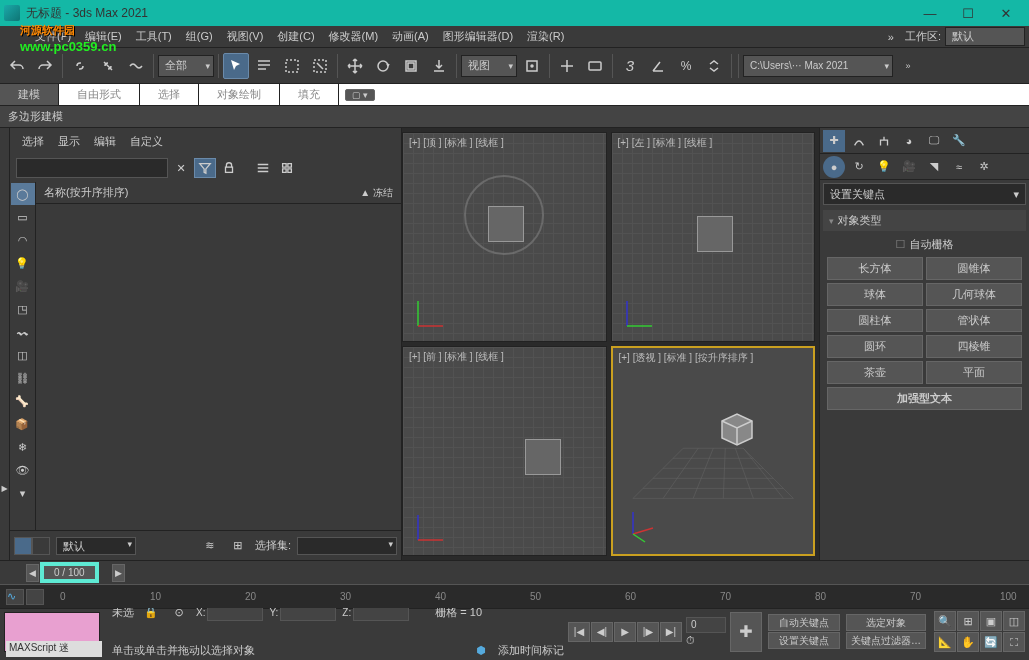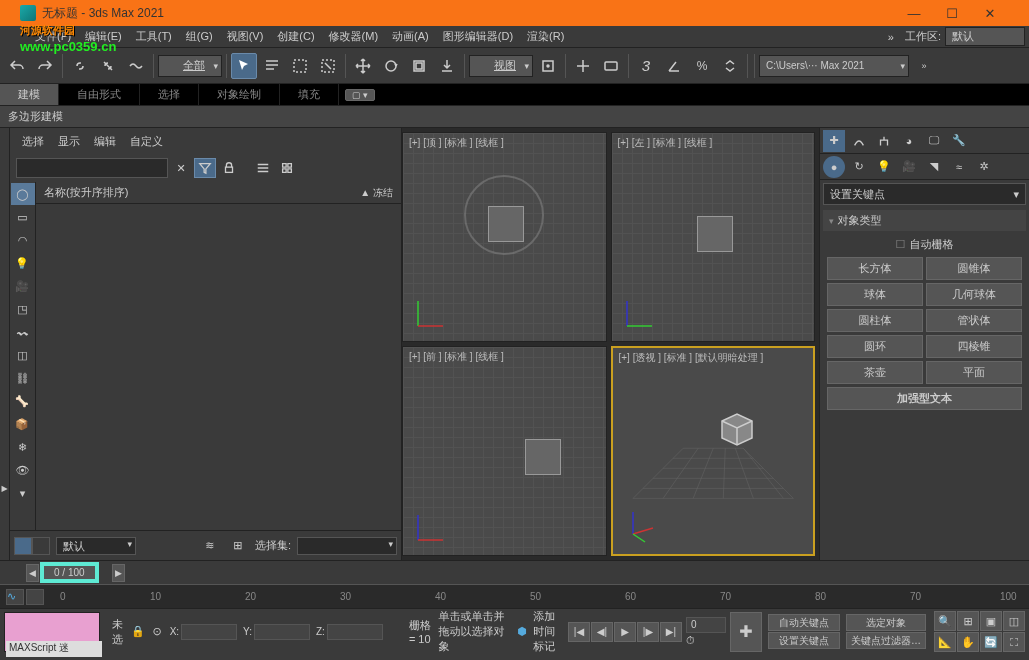--- a/index.html
+++ b/index.html
@@ -1,38 +1,38 @@
 <!DOCTYPE html>
 <html><head>
 <meta charset="utf-8">
 <style>
 *{margin:0;padding:0;box-sizing:border-box;font-family:"Microsoft YaHei",Arial,sans-serif;font-size:11px;color:#ccc;}
 body{background:#3a3a3a;width:1029px;height:660px;overflow:hidden;position:relative;}
-.titlebar{height:26px;background:#f97316;display:flex;align-items:center;padding:0 20px;color:#333;}
+.titlebar{height:26px;background:#14b8a6;display:flex;align-items:center;padding:0 4px;color:#333;}
 .titlebar .app-icon{width:16px;height:16px;background:linear-gradient(135deg,#1ba9a9,#0e7575);border-radius:2px;margin-right:6px;}
 .titlebar .title{flex:1;color:#333;font-size:12px;}
 .titlebar .win-btn{width:38px;height:22px;display:flex;align-items:center;justify-content:center;color:#333;font-size:13px;}
 .watermark{position:absolute;top:10px;left:20px;font-size:26px;font-weight:bold;pointer-events:none;z-index:1000;}
 .watermark .t1{color:#ff8800;text-shadow:1px 1px 0 #000;}
 .watermark .t2{color:#22ee22;font-size:13px;display:block;margin-top:-2px;}
 .menubar{height:22px;background:#3a3a3a;display:flex;align-items:center;padding:0 4px;border-bottom:1px solid #222;margin-left:24px;}
 .menubar span{padding:2px 7px;white-space:nowrap;}
 .menubar .spacer{flex:1;}
 .menubar .work-label{padding:0 4px;}
 .menubar .work-dd{background:#555;border:1px solid #222;padding:1px 18px 1px 6px;min-width:80px;}
 .maintoolbar{height:36px;background:#3a3a3a;display:flex;align-items:center;padding:0 4px;gap:2px;border-bottom:1px solid #222;}
 .tb-btn{width:26px;height:26px;display:flex;align-items:center;justify-content:center;border:1px solid transparent;border-radius:2px;}
 .tb-btn.active{background:#4a6a8a;border-color:#6a8aaa;}
 .tb-btn svg{width:16px;height:16px;}
 .tb-sep{width:1px;height:24px;background:#555;margin:0 2px;}
-.tb-dd{background:#555;border:1px solid #222;padding:2px 16px 2px 24px;min-width:56px;height:22px;display:flex;align-items:center;position:relative;text-decoration:underline;}
+.tb-dd{background:#555;border:1px solid #222;padding:2px 16px 2px 6px;min-width:56px;height:22px;display:flex;align-items:center;position:relative;}
 .tb-dd::after{content:"▾";position:absolute;right:3px;font-size:9px;}
 .tb-path{background:#555;border:1px solid #222;padding:2px 16px 2px 6px;min-width:150px;height:22px;display:flex;align-items:center;position:relative;font-size:10px;}
 .tb-path::after{content:"▾";position:absolute;right:3px;font-size:9px;}
-.ribbon{height:22px;background:#000000;display:flex;align-items:center;border-bottom:1px solid #222;}
+.ribbon{height:22px;background:#ffffff;display:flex;align-items:center;border-bottom:1px solid #222;}
 .ribbon-tab{padding:3px 18px;background:#555;border-right:1px solid #222;}
 .ribbon-tab.inactive{background:transparent;color:#888;}
 .ribbon-expand{margin-left:6px;background:#555;border:1px solid #666;padding:0 6px;border-radius:2px;font-size:9px;}
 .ribbon-sub{height:22px;background:#444;display:flex;align-items:center;padding:0 8px;border-bottom:1px solid #222;}
 .workarea{display:flex;height:432px;}
 .left-strip{width:10px;background:#3a3a3a;border-right:1px solid #222;}
 .left-strip .strip-btn{height:20px;display:flex;align-items:center;justify-content:center;font-size:8px;margin-top:350px;}
 .scene-panel{width:392px;background:#3a3a3a;border-right:1px solid #222;display:flex;flex-direction:column;}
 .scene-tabs{height:26px;display:flex;align-items:center;gap:14px;padding:0 12px;}
 .scene-search{height:28px;display:flex;align-items:center;padding:0 6px;gap:2px;}
@@ -84,21 +84,21 @@
 .timeslider{height:24px;background:#3a3a3a;border-top:1px solid #222;display:flex;align-items:center;padding:0 30px;position:relative;}
 .timeslider .handle{background:#555;border:4px solid #5eead4;padding:1px 10px;font-size:10px;position:absolute;left:40px;}
 .timeslider .arrow{width:13px;height:18px;background:#555;display:flex;align-items:center;justify-content:center;font-size:9px;border:1px solid #666;}
 .trackbar{height:24px;background:#2a2a2a;border-top:1px solid #555;display:flex;align-items:center;padding:0 30px;gap:1px;position:relative;}
 .trackbar .tick{position:absolute;font-size:10px;color:#888;}
 .trackbar-left{position:absolute;left:6px;display:flex;gap:2px;}
 .trackbar-left .tbtn{width:18px;height:16px;background:#444;border:1px solid #555;}
 .statusbar{height:46px;background:#3a3a3a;border-top:1px solid #222;display:flex;align-items:center;padding:0 4px;gap:4px;}
 .status-thumb{width:96px;height:40px;background:#e8a0d0;border:1px solid #222;}
 .status-script{width:96px;height:16px;background:#ddd;color:#333;padding:0 3px;font-size:10px;position:absolute;left:6px;bottom:3px;}
-.status-mid{flex:1;display:flex;flex-direction:row;gap:2px;}
+.status-mid{flex:1;display:flex;flex-direction:column;gap:18px;}
 .status-row{display:flex;align-items:center;gap:6px;height:20px;}
 .status-field{display:flex;align-items:center;gap:2px;}
 .status-field label{font-size:10px;}
 .status-field .val{background:#444;border:1px solid #555;padding:0 4px;height:16px;min-width:56px;font-size:10px;display:flex;align-items:center;}
 .status-prompt{font-size:11px;}
 .play-controls{display:flex;gap:1px;}
 .play-controls .pbtn{width:22px;height:20px;background:#555;border:1px solid #666;display:flex;align-items:center;justify-content:center;font-size:10px;}
 .key-controls{display:flex;flex-direction:column;gap:1px;margin-left:2px;}
 .key-btn{background:#555;border:1px solid #666;padding:1px 4px;font-size:10px;min-width:72px;text-align:center;height:17px;}
 .nav-controls{display:grid;grid-template-columns:repeat(4,22px);grid-template-rows:20px 20px;gap:1px;margin-left:4px;}
@@ -368,21 +368,21 @@
           <path d="M5 35h25" stroke="#c33"></path>
         </svg>
     </div>
     <div class="vp active">
       <svg class="vp-persp-grid" viewBox="0 0 200 200" preserveAspectRatio="none">
         <g stroke="#666" stroke-width="0.5">
           <path d="M20 150 L180 150 M30 140 L170 140 M40 130 L160 130 M50 120 L150 120 M60 110 L140 110 M70 100 L130 100"></path>
           <path d="M20 150 L70 100 M50 150 L85 100 M80 150 L100 100 M110 150 L112 100 M140 150 L122 100 M170 150 L130 100 M180 150 L130 100"></path>
         </g>
       </svg>
-      <div class="vp-label">[+] [透视 ] [标准 ] [默认明暗处理 ]</div>
+      <div class="vp-label">[+] [透视 ] [标准 ] [按升序排序 ]</div>
       <div style="position:absolute;top:28%;left:52%;width:40px;height:40px;">
         <svg viewBox="0 0 40 40">
             <g fill="#888" stroke="#ccc">
               <path d="M5 15 L20 8 L35 15 L35 32 L20 39 L5 32 Z"></path>
               <path d="M5 15 L20 22 L35 15 M20 22 V39"></path>
             </g>
           </svg>
       </div>
       <svg class="vp-axis" viewBox="0 0 40 40">
           <path d="M10 30V8" stroke="#33c"></path>

